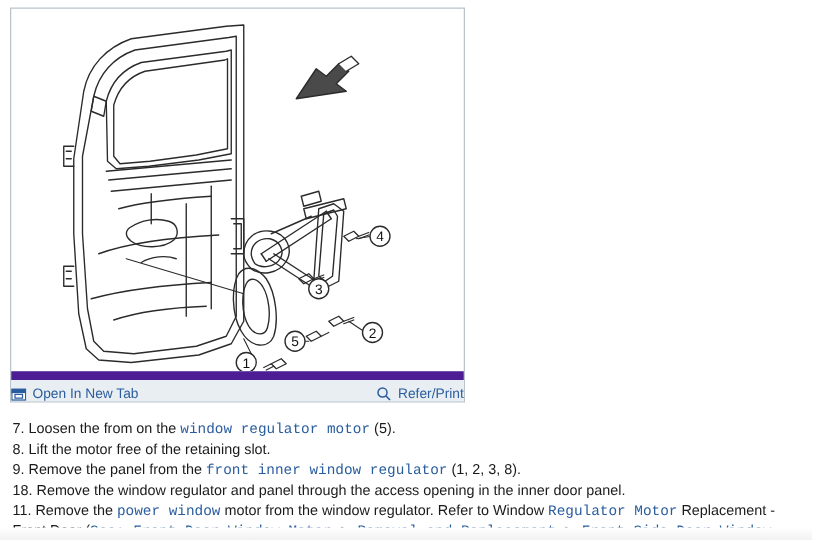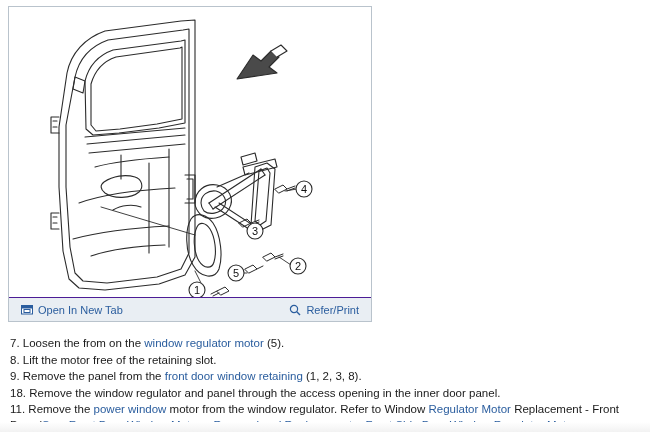--- a/index.html
+++ b/index.html
@@ -28,25 +28,25 @@
     position: absolute;
     left: 0; top: 0;
     width: 362px; height: 290px;
     overflow: hidden;
   }
   .figure-toolbar {
     position: absolute;
     left: 0; bottom: 0;
     width: 362px; height: 24px;
     background: #e9eef3;
-    border-top: 1px solid #4c1d95;
+    border-top: 7px solid #4c1d95;
     display: flex;
-    align-items: center;
+    align-items: flex-end;
     justify-content: space-between;
-    padding: 0 12px;
+    padding: 0 0;
   }
   .tool-link {
     display: flex;
     align-items: center;
     gap: 5px;
     color: #2a5d9e;
     font-size: 11px;
     text-decoration: none;
     cursor: pointer;
     white-space: nowrap;
@@ -61,20 +61,21 @@
     font-size: 11.5px;
     color: #1a1a1a;
     line-height: 15.5px;
   }
   .step { margin-bottom: 1px; white-space: normal; }
   .step .num { color: #1a1a1a; }
   a.ref {
     color: #2a5d9e;
     text-decoration: none;
     cursor: pointer;
+    font-family: Liberation Mono, monospace;
   }
 
   
   .page-fold {
     position: absolute;
     left: 0; bottom: 0;
     width: 650px; height: 10px;
     background: linear-gradient(to bottom, #ffffff, #f2f2f2);
   }
   svg { display: block; }
@@ -227,19 +228,19 @@
           </svg>
         </span>
         <span>Refer/Print</span>
       </span>
     </div>
   </div>
 
   <div class="steps" id="steps">
       <div class="step"><span class="num">7.</span> <span>Loosen the from on the </span><a class="ref" href="#">window regulator motor</a><span> (5).</span></div>
       <div class="step"><span class="num">8.</span> <span>Lift the motor free of the retaining slot.</span></div>
-      <div class="step"><span class="num">9.</span> <span>Remove the panel from the </span><a class="ref" href="#">front door window retaining</a><span> (1, 2, 3, 8).</span></div>
+      <div class="step"><span class="num">9.</span> <span>Remove the panel from the </span><a class="ref" href="#">front inner window regulator</a><span> (1, 2, 3, 8).</span></div>
       <div class="step"><span class="num">18.</span> <span>Remove the window regulator and panel through the access opening in the inner door panel.</span></div>
       <div class="step"><span class="num">11.</span> <span>Remove the </span><a class="ref" href="#">power window</a><span> motor from the window regulator. Refer to Window </span><a class="ref" href="#">Regulator Motor</a><span> Replacement - Front Door (</span><a class="ref" href="#">See: Front Door Window Motor &gt; Removal and Replacement &gt; Front Side Door Window Regulator Motor Replacement</a></div>
     </div>
 
   <div class="page-fold"></div>
 </div>
 
 </body></html>

